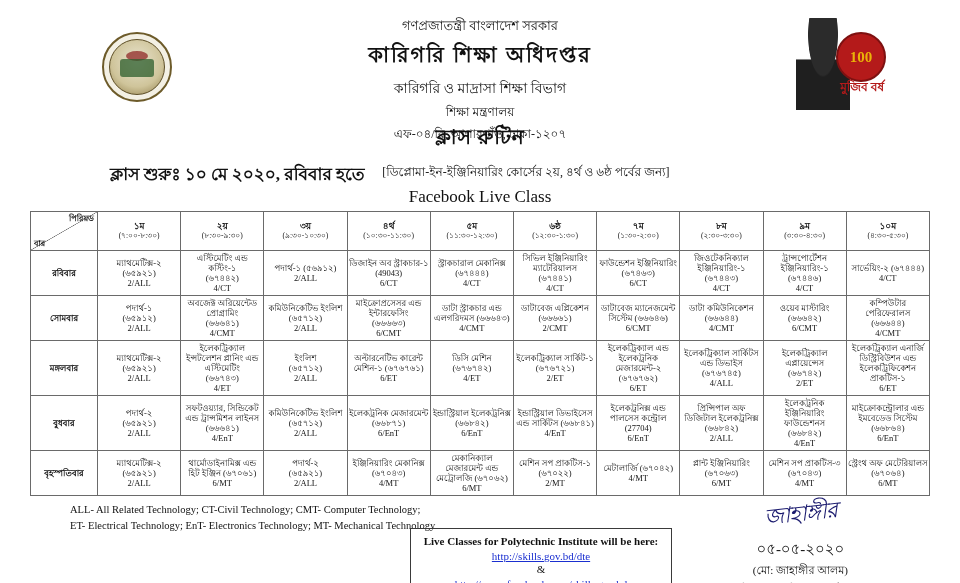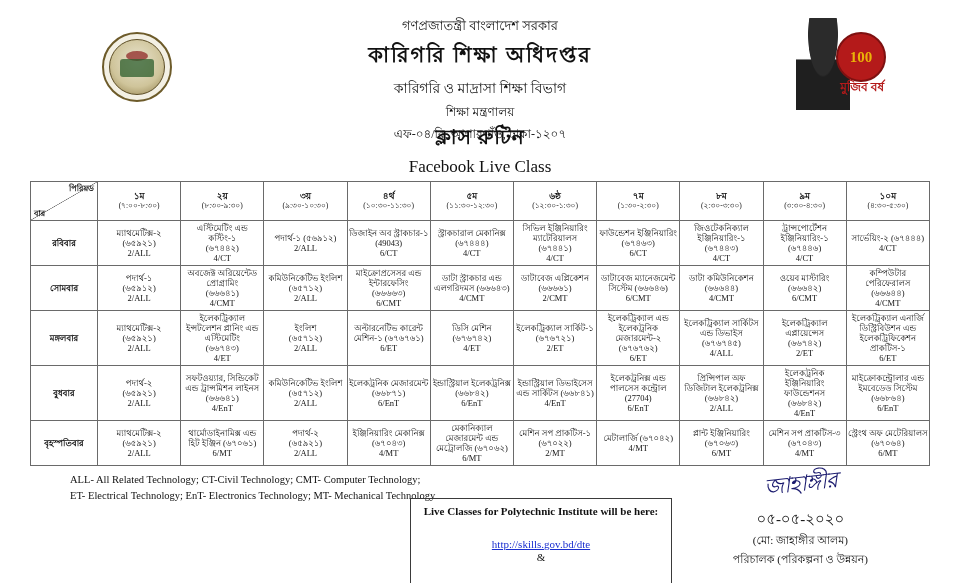--- a/index.html
+++ b/index.html
@@ -168,21 +168,21 @@
   }
   .livebox{
     position:absolute;left:396px;top:26px;
     width:252px;
     border:1px solid #3a3a3a;
     padding:6px 4px 8px 4px;
     text-align:center;
     font-size:11px;
   }
   .livebox .ttl{font-weight:bold;font-size:11px;}
-  .livebox a{color:#1a2fd0;display:block;margin-top:21px;font-size:11px;}
+  .livebox a{color:#1a2fd0;display:block;margin-top:3px;font-size:11px;}
   .livebox .amp{margin-top:1px;font-size:11px;}
   .sign{
     position:absolute;right:78px;top:-6px;
     text-align:center;
     font-size:11px;
   }
   .sign .scribble{
     font-family:"DejaVu Serif", serif;
     font-size:22px;
     font-style:italic;
@@ -213,20 +213,24 @@
       <div class="l1">গণপ্রজাতন্ত্রী বাংলাদেশ সরকার</div>
       <div class="l2">কারিগরি  শিক্ষা  অধিদপ্তর</div>
       <div class="l3">কারিগরি ও মাদ্রাসা শিক্ষা বিভাগ</div>
       <div class="l4">শিক্ষা মন্ত্রণালয়</div>
       <div class="l5">এফ-০৪/বি, আগারগাঁও, ঢাকা-১২০৭</div>
     </div>
   </div>
 
   <div class="title-band">
     <div class="routine-title">ক্লাস রুটিন</div>
+    <div class="sub-row">
+      <div class="start-date">ক্লাস শুরুঃ ১০ মে ২০২০, রবিবার হতে</div>
+      <div class="course-note">[ডিপ্লোমা-ইন-ইঞ্জিনিয়ারিং কোর্সের ২য়, ৪র্থ ও ৬ষ্ঠ পর্বের জন্য]</div>
+    </div>
     <div class="fb-live">Facebook Live Class</div>
   </div>
 
   <table class="routine">
     <thead>
       <tr>
         <th class="corner">
           <div class="diag"></div>
           <div class="period">পিরিয়ড</div>
           <div class="day">বার</div>

